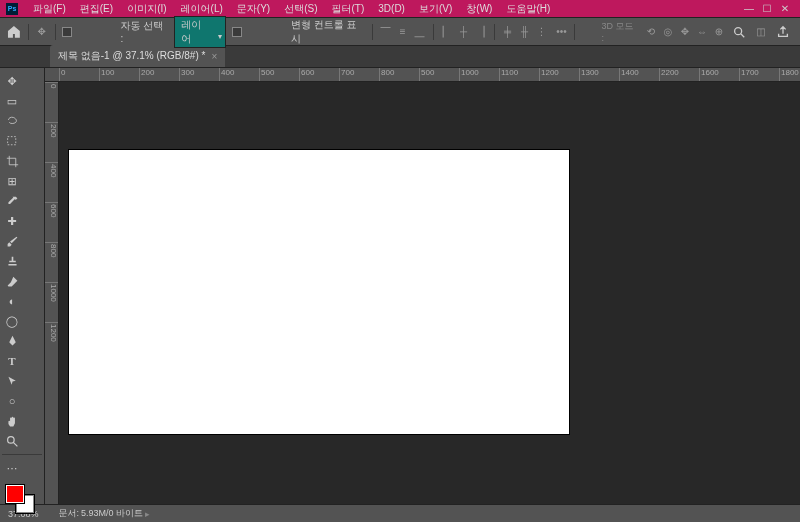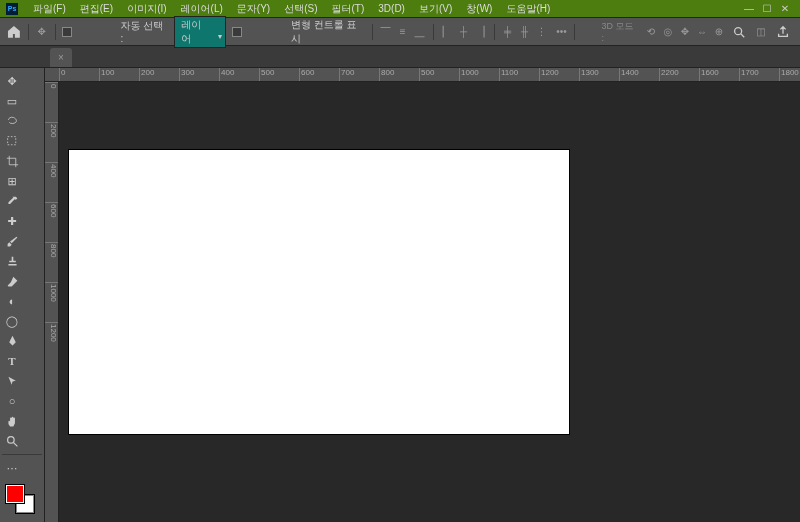--- a/index.html
+++ b/index.html
@@ -1,20 +1,20 @@
 <!DOCTYPE html>
 <html><head>
 <meta charset="utf-8">
 <style>
 * { margin: 0; padding: 0; box-sizing: border-box; font-family: "Malgun Gothic", sans-serif; }
 body { background: #323232; width: 800px; height: 522px; overflow: hidden; color: #ccc; font-size: 10px; }
 .app { display: flex; flex-direction: column; height: 100%; }
 
 
-.menubar { height: 18px; background: #4d7c0f; display: flex; align-items: center; padding: 0 6px; border-bottom: 1px solid #222; }
+.menubar { height: 18px; background: #be185d; display: flex; align-items: center; padding: 0 6px; border-bottom: 1px solid #222; }
 .menubar .ps-logo { width: 12px; height: 12px; background: #001e36; color: #31a8ff; font-size: 7px; font-weight: bold; display: flex; align-items: center; justify-content: center; margin-right: 8px; }
 .menubar .menu-item { padding: 0 7px; cursor: pointer; font-size: 10px; color: #ddd; }
 .menubar .spacer { flex: 1; }
 .menubar .win-btn { width: 18px; height: 14px; display: flex; align-items: center; justify-content: center; cursor: pointer; color: #ccc; }
 
 
 .optbar { height: 28px; background: #535353; display: flex; align-items: center; padding: 0 6px; gap: 6px; border-bottom: 1px solid #222; }
 .optbar .home-icon { width: 16px; height: 16px; display:flex; align-items:center; justify-content:center; cursor:pointer;}
 .optbar .divider { width: 1px; height: 16px; background: #3a3a3a; }
 .optbar .label { color: #ccc; font-size: 10px; margin-left: 43px; }
@@ -132,20 +132,21 @@
       <div class="align-btn">
         <svg viewBox="0 0 16 16" fill="none" stroke="#ccc" stroke-width="1.5">
             <path d="M8 2v8M5 5l3-3 3 3M3 10v3h10v-3"></path>
           </svg>
       </div>
     </div>
   </div>
 
   <div class="tabbar">
     <div class="tab">
+      <span>제목 없음-1 @ 37.1% (RGB/8#) *</span>
       <span class="close-x">×</span>
     </div>
   </div>
 
   <div class="main">
 
     <div class="toolbox">
       <div class="tool">✥</div>
       <div class="tool">▭</div>
       <div class="tool">
@@ -255,14 +256,22 @@
           <div class="tick">1200</div>
         </div>
         <div class="viewport">
           <div class="canvas"></div>
         </div>
       </div>
     </div>
 
   </div>
 
+  <div class="statusbar">
+    <span>37.08%</span>
+    <div class="doc-info">
+      <span>문서:</span>
+      <span>5.93M/0 바이트</span>
+      <span class="arrow">▸</span>
+    </div>
+  </div>
 
 </div>
 
 </body></html>

